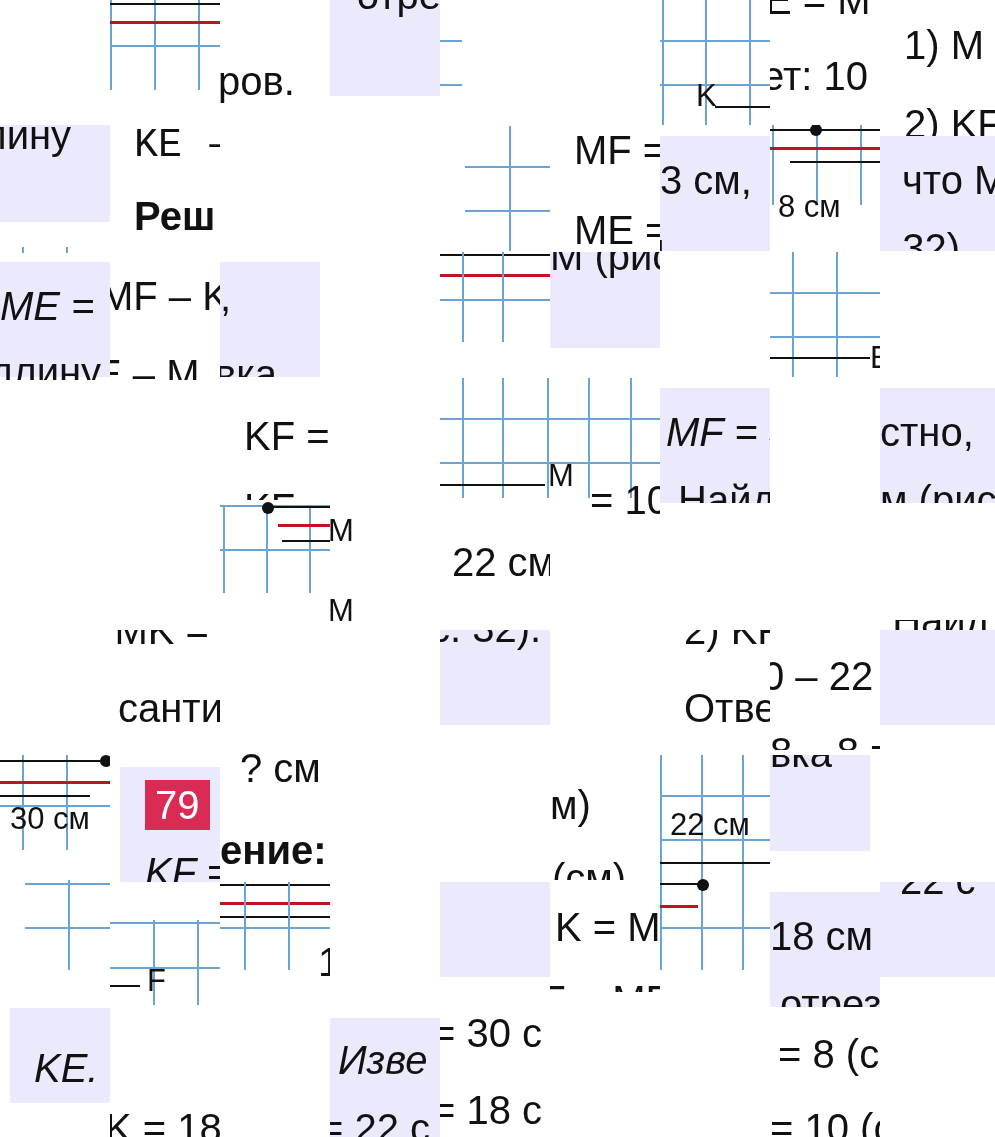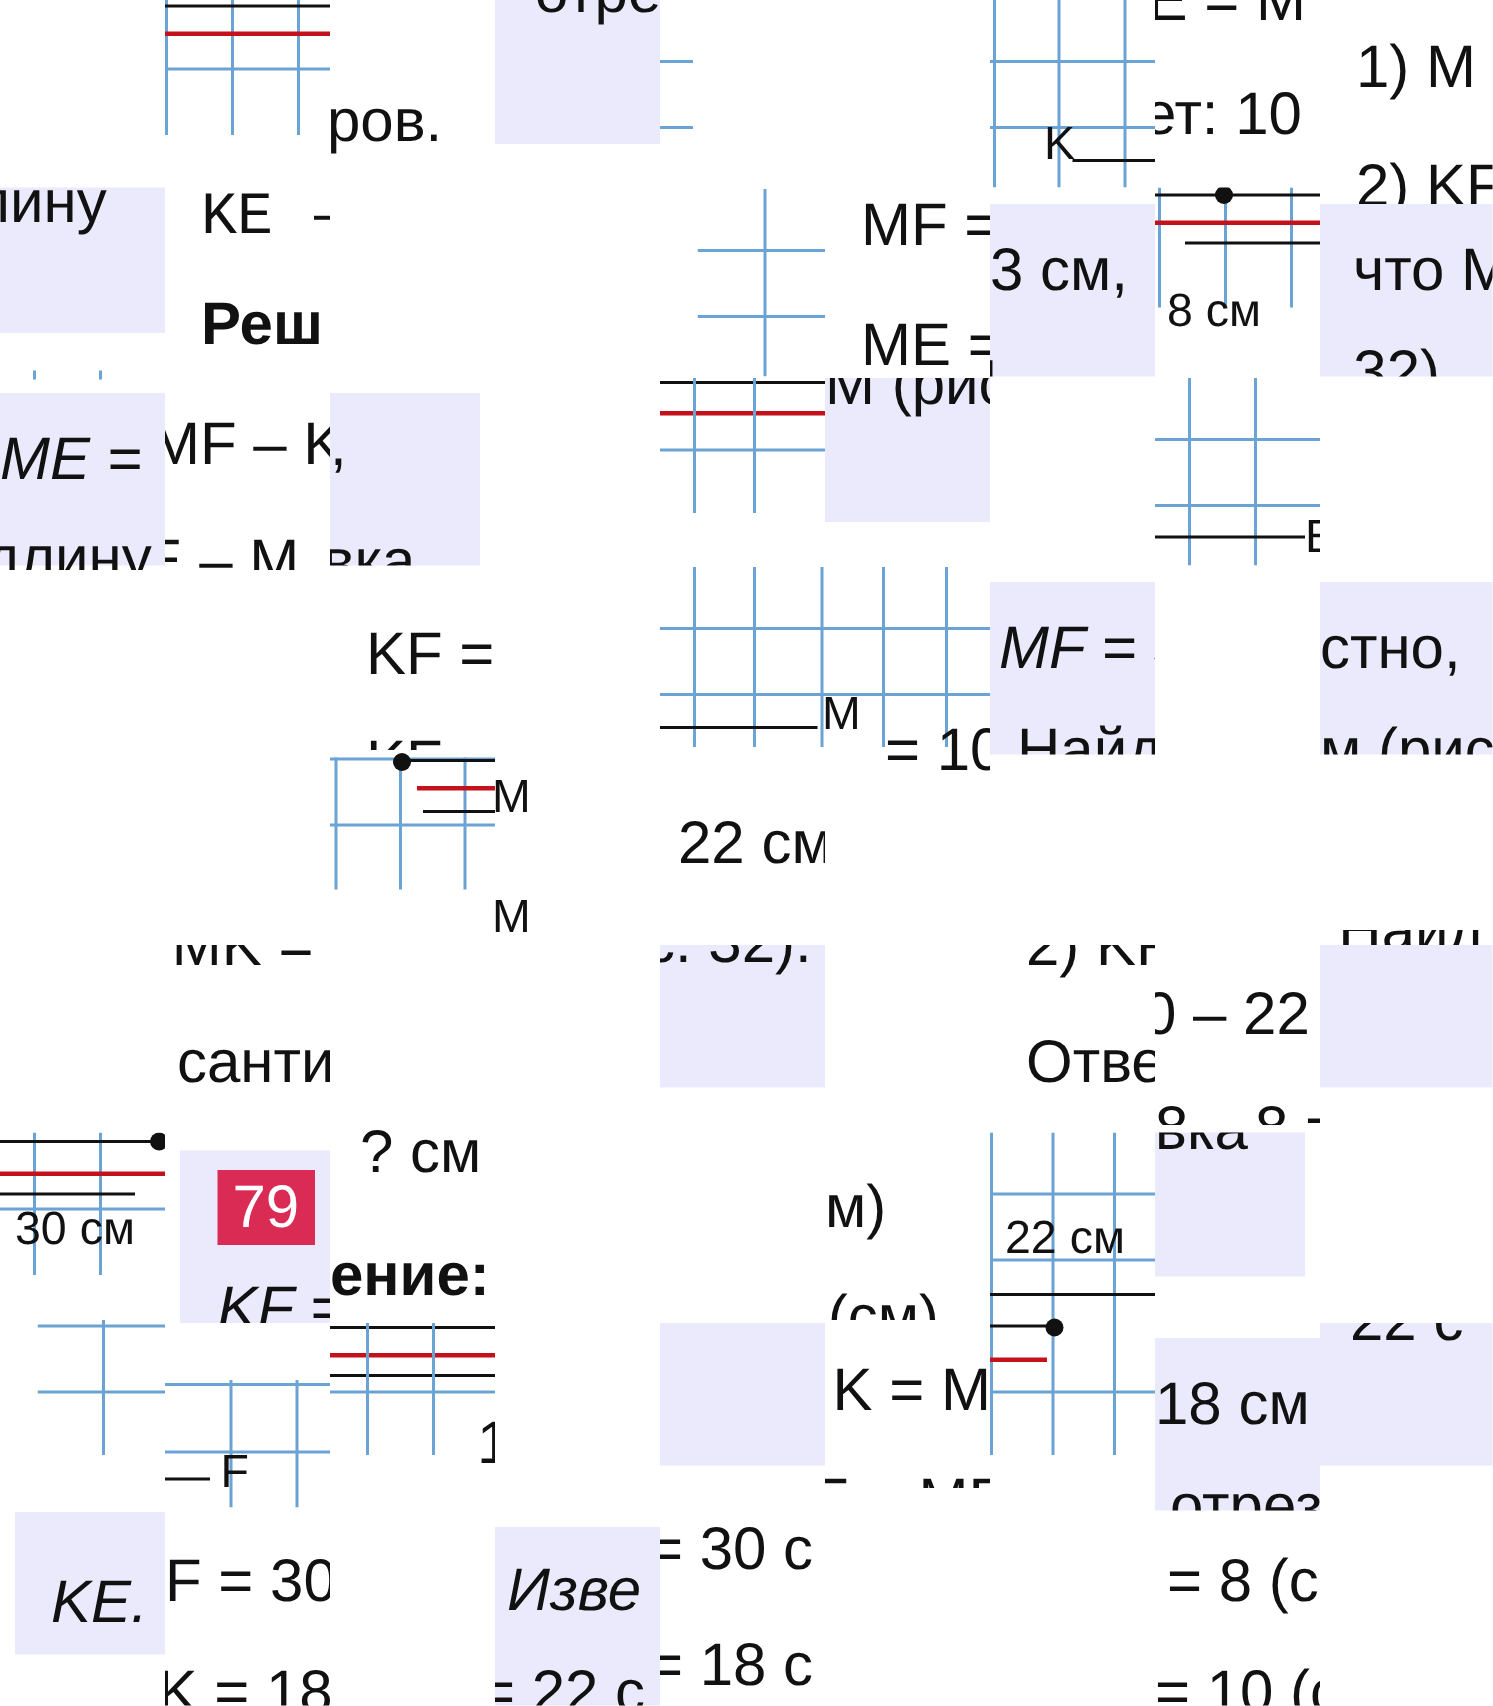--- a/index.html
+++ b/index.html
@@ -85,21 +85,20 @@
 </div>
 <div class="tile" style="left:110px;top:920px;width:110px;height:85px;">
   <div class="hln" style="left:0;top:2px;width:110px;"></div>
   <div class="hln" style="left:0;top:47px;width:110px;"></div>
   <div class="vl" style="left:43px;top:0;height:85px;"></div>
   <div class="vl" style="left:87px;top:0;height:85px;"></div>
   <div class="blk" style="left:0;top:65px;width:30px;"></div>
   <span class="t sm" style="left:37px;top:45px;">F</span>
 </div>
 <div class="tile" style="left:110px;top:1010px;width:110px;height:127px;">
-  <span class="t" style="left:0;top:24px;">F = 30</span>
   <span class="t" style="left:-5px;top:98px;">K = 18</span>
 </div>
 
 <div class="tile hl" style="left:220px;top:262px;width:100px;height:115px;">
   <span class="t" style="left:0;top:15px;">,</span>
   <span class="t" style="left:-5px;top:92px;">вка</span>
 </div>
 <div class="tile" style="left:220px;top:380px;width:110px;height:120px;">
   <span class="t" style="left:24px;top:36px;">KF =</span>
   <span class="t" style="left:24px;top:108px;">KF</span>

